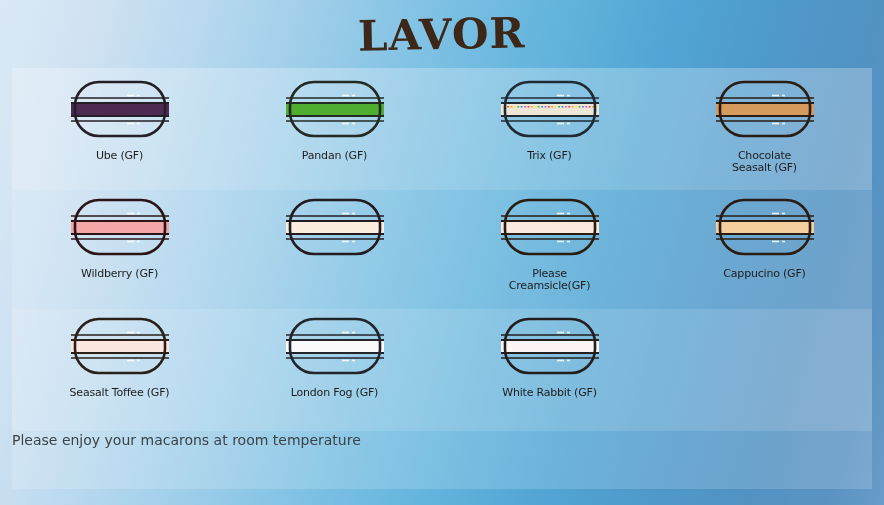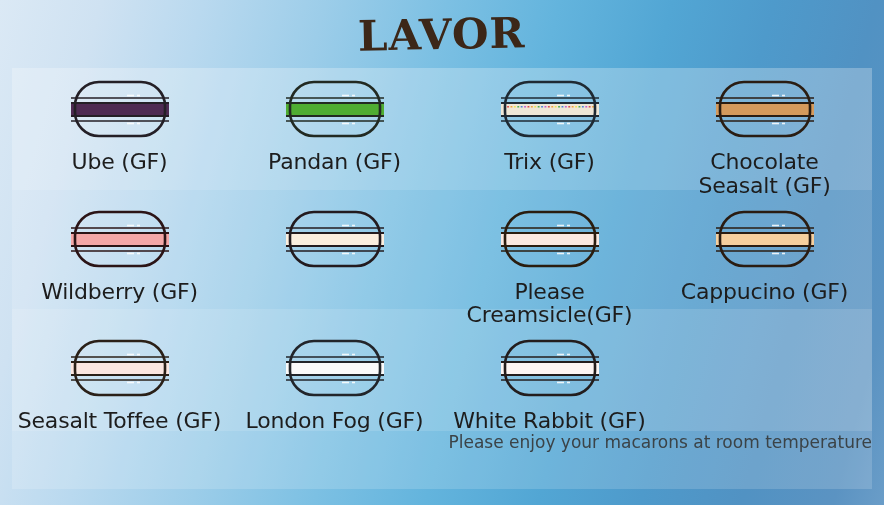--- a/index.html
+++ b/index.html
@@ -86,36 +86,36 @@
   .macaron-wrap {
     width: 110px;
     height: 70px;
     position: relative;
   }
   .macaron-wrap svg { display: block; }
   .cell-label {
     margin-top: 4px;
     text-align: center;
     font-family: "DejaVu Sans", sans-serif;
-    font-size: 22px;
+    font-size: 11px;
     color: #1d1d1d;
     line-height: 1.08;
     letter-spacing: -0.2px;
     white-space: pre-line;
   }
 
   
   .footer {
     position: absolute;
     left: 12px;
     top: 432px;
     width: 860px;
-    text-align: right;
+    text-align: left;
     font-family: "DejaVu Sans", sans-serif;
-    font-size: 17px;
+    font-size: 14px;
     color: #3b4347;
     line-height: 1.28;
   }
   .footer div { white-space: pre; }
 </style>
 </head>
 <body>
 
 <div id="poster">
 

